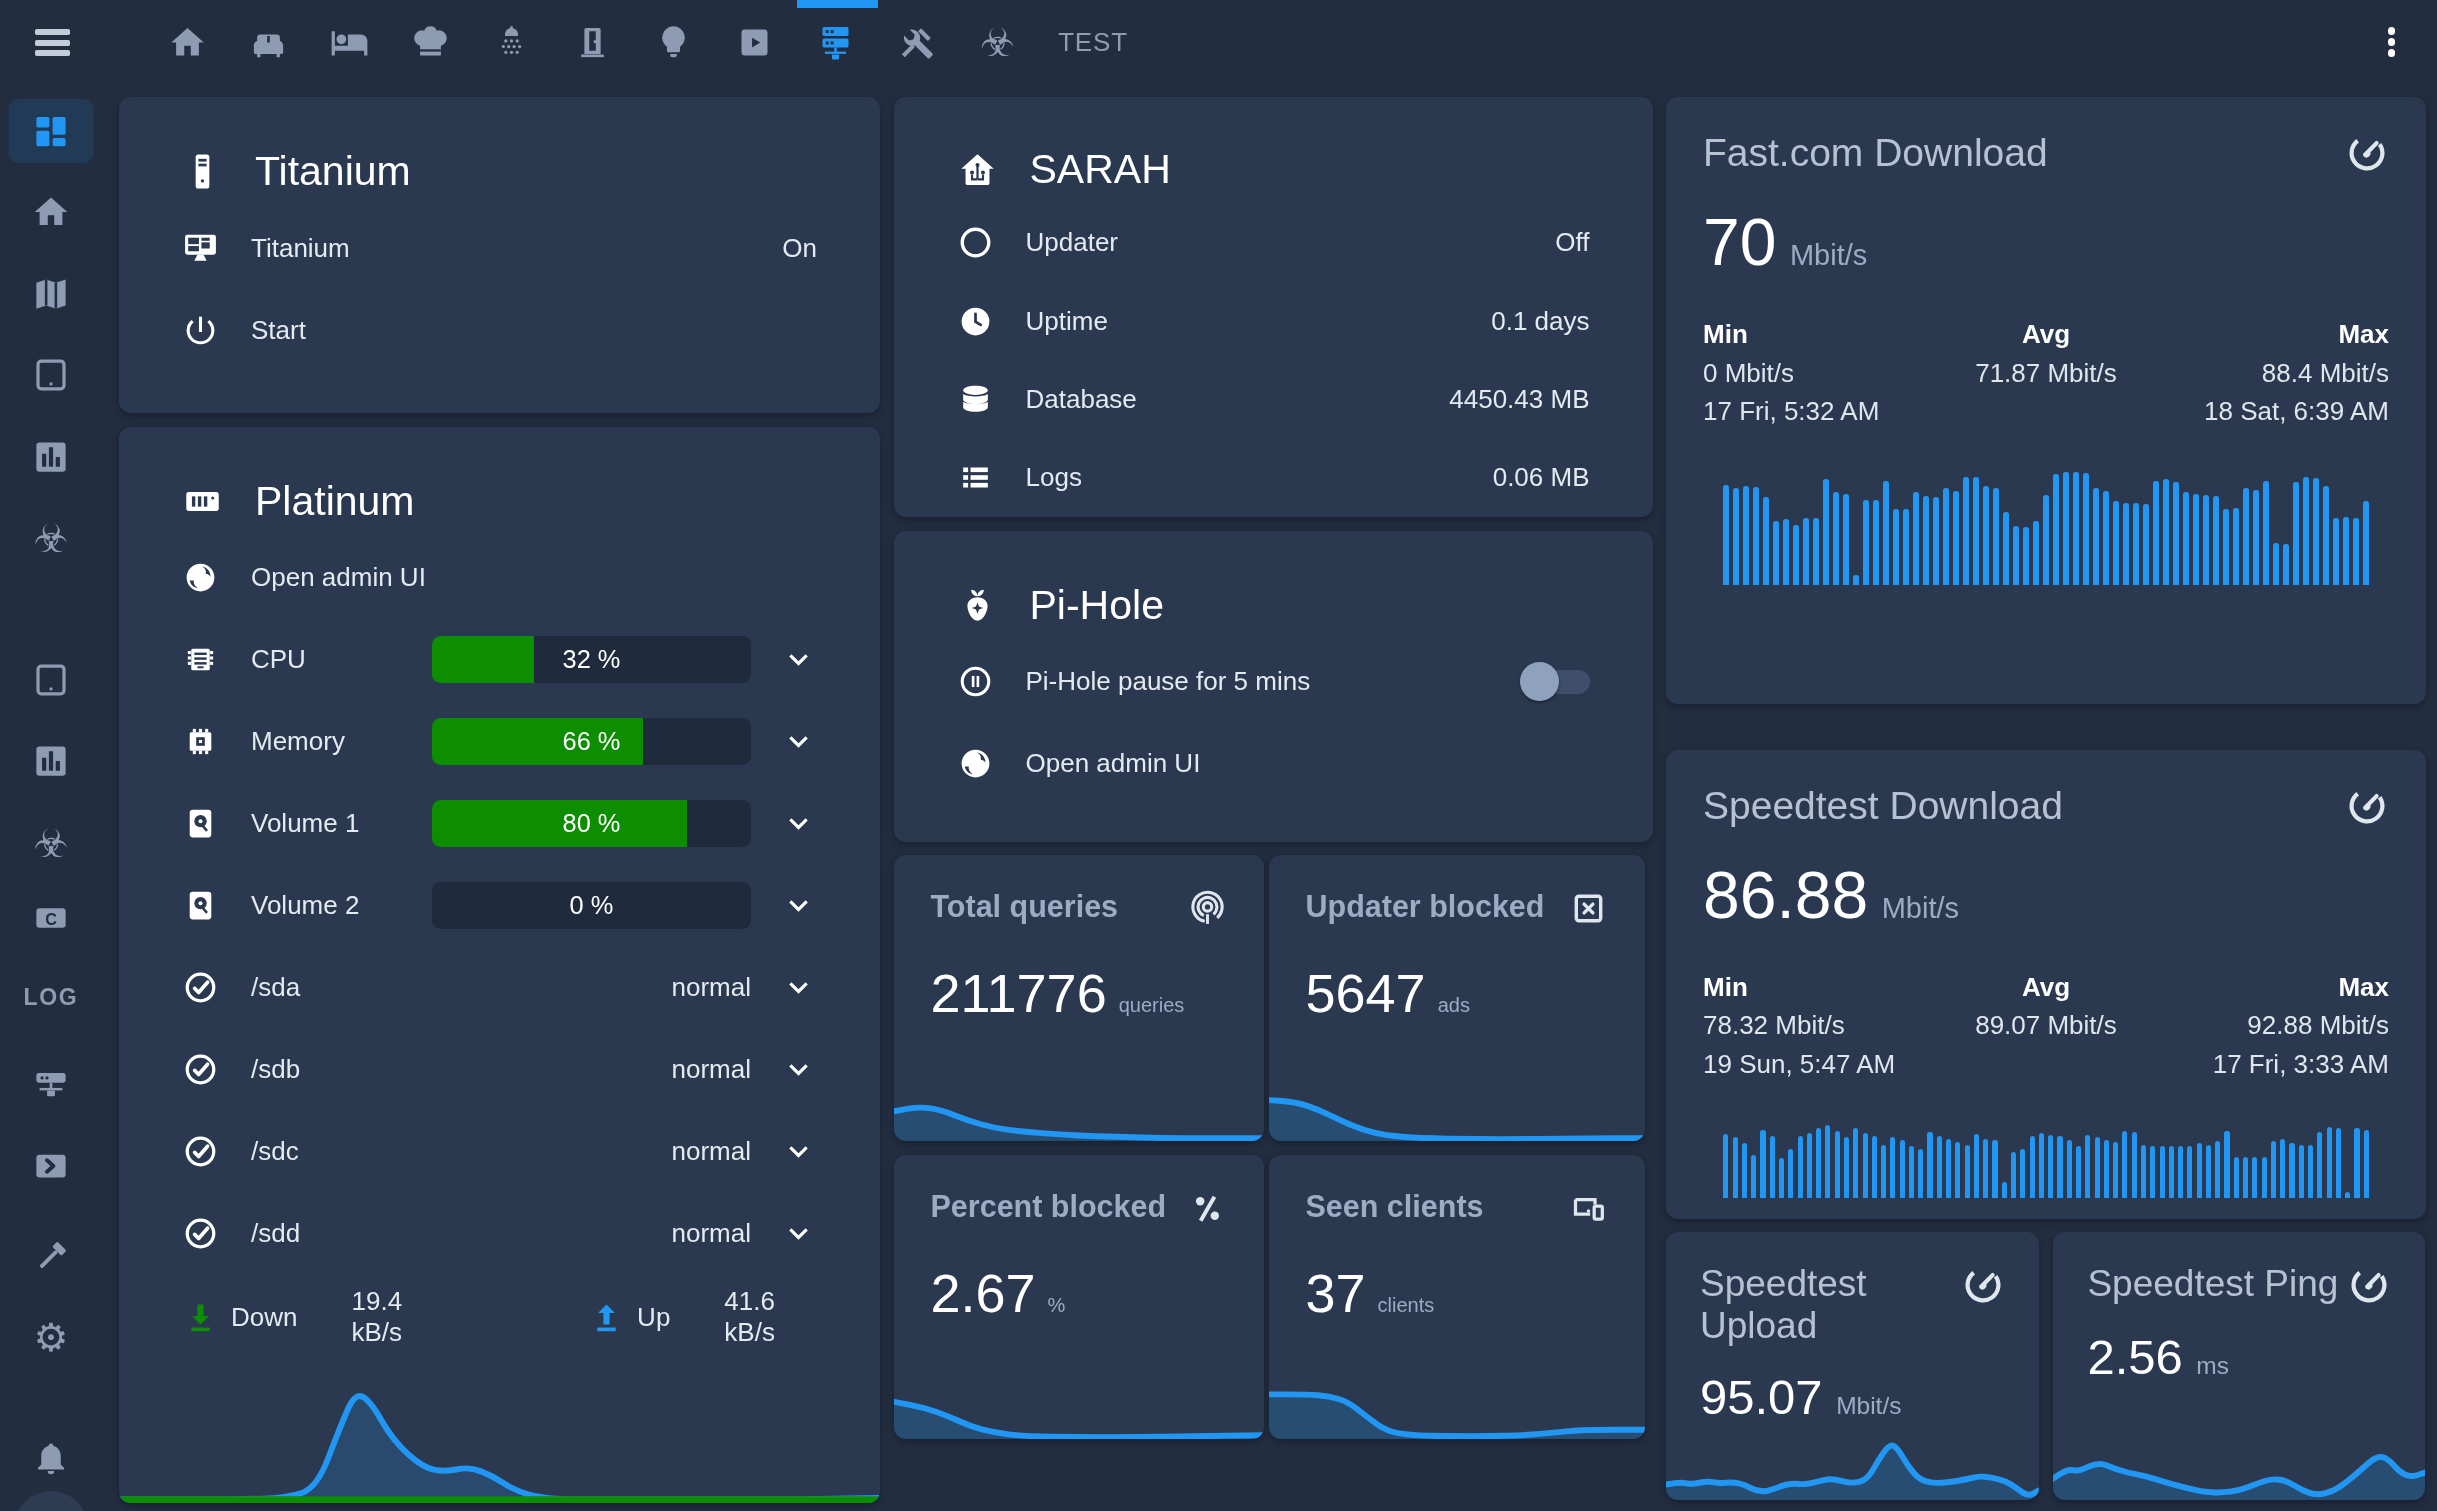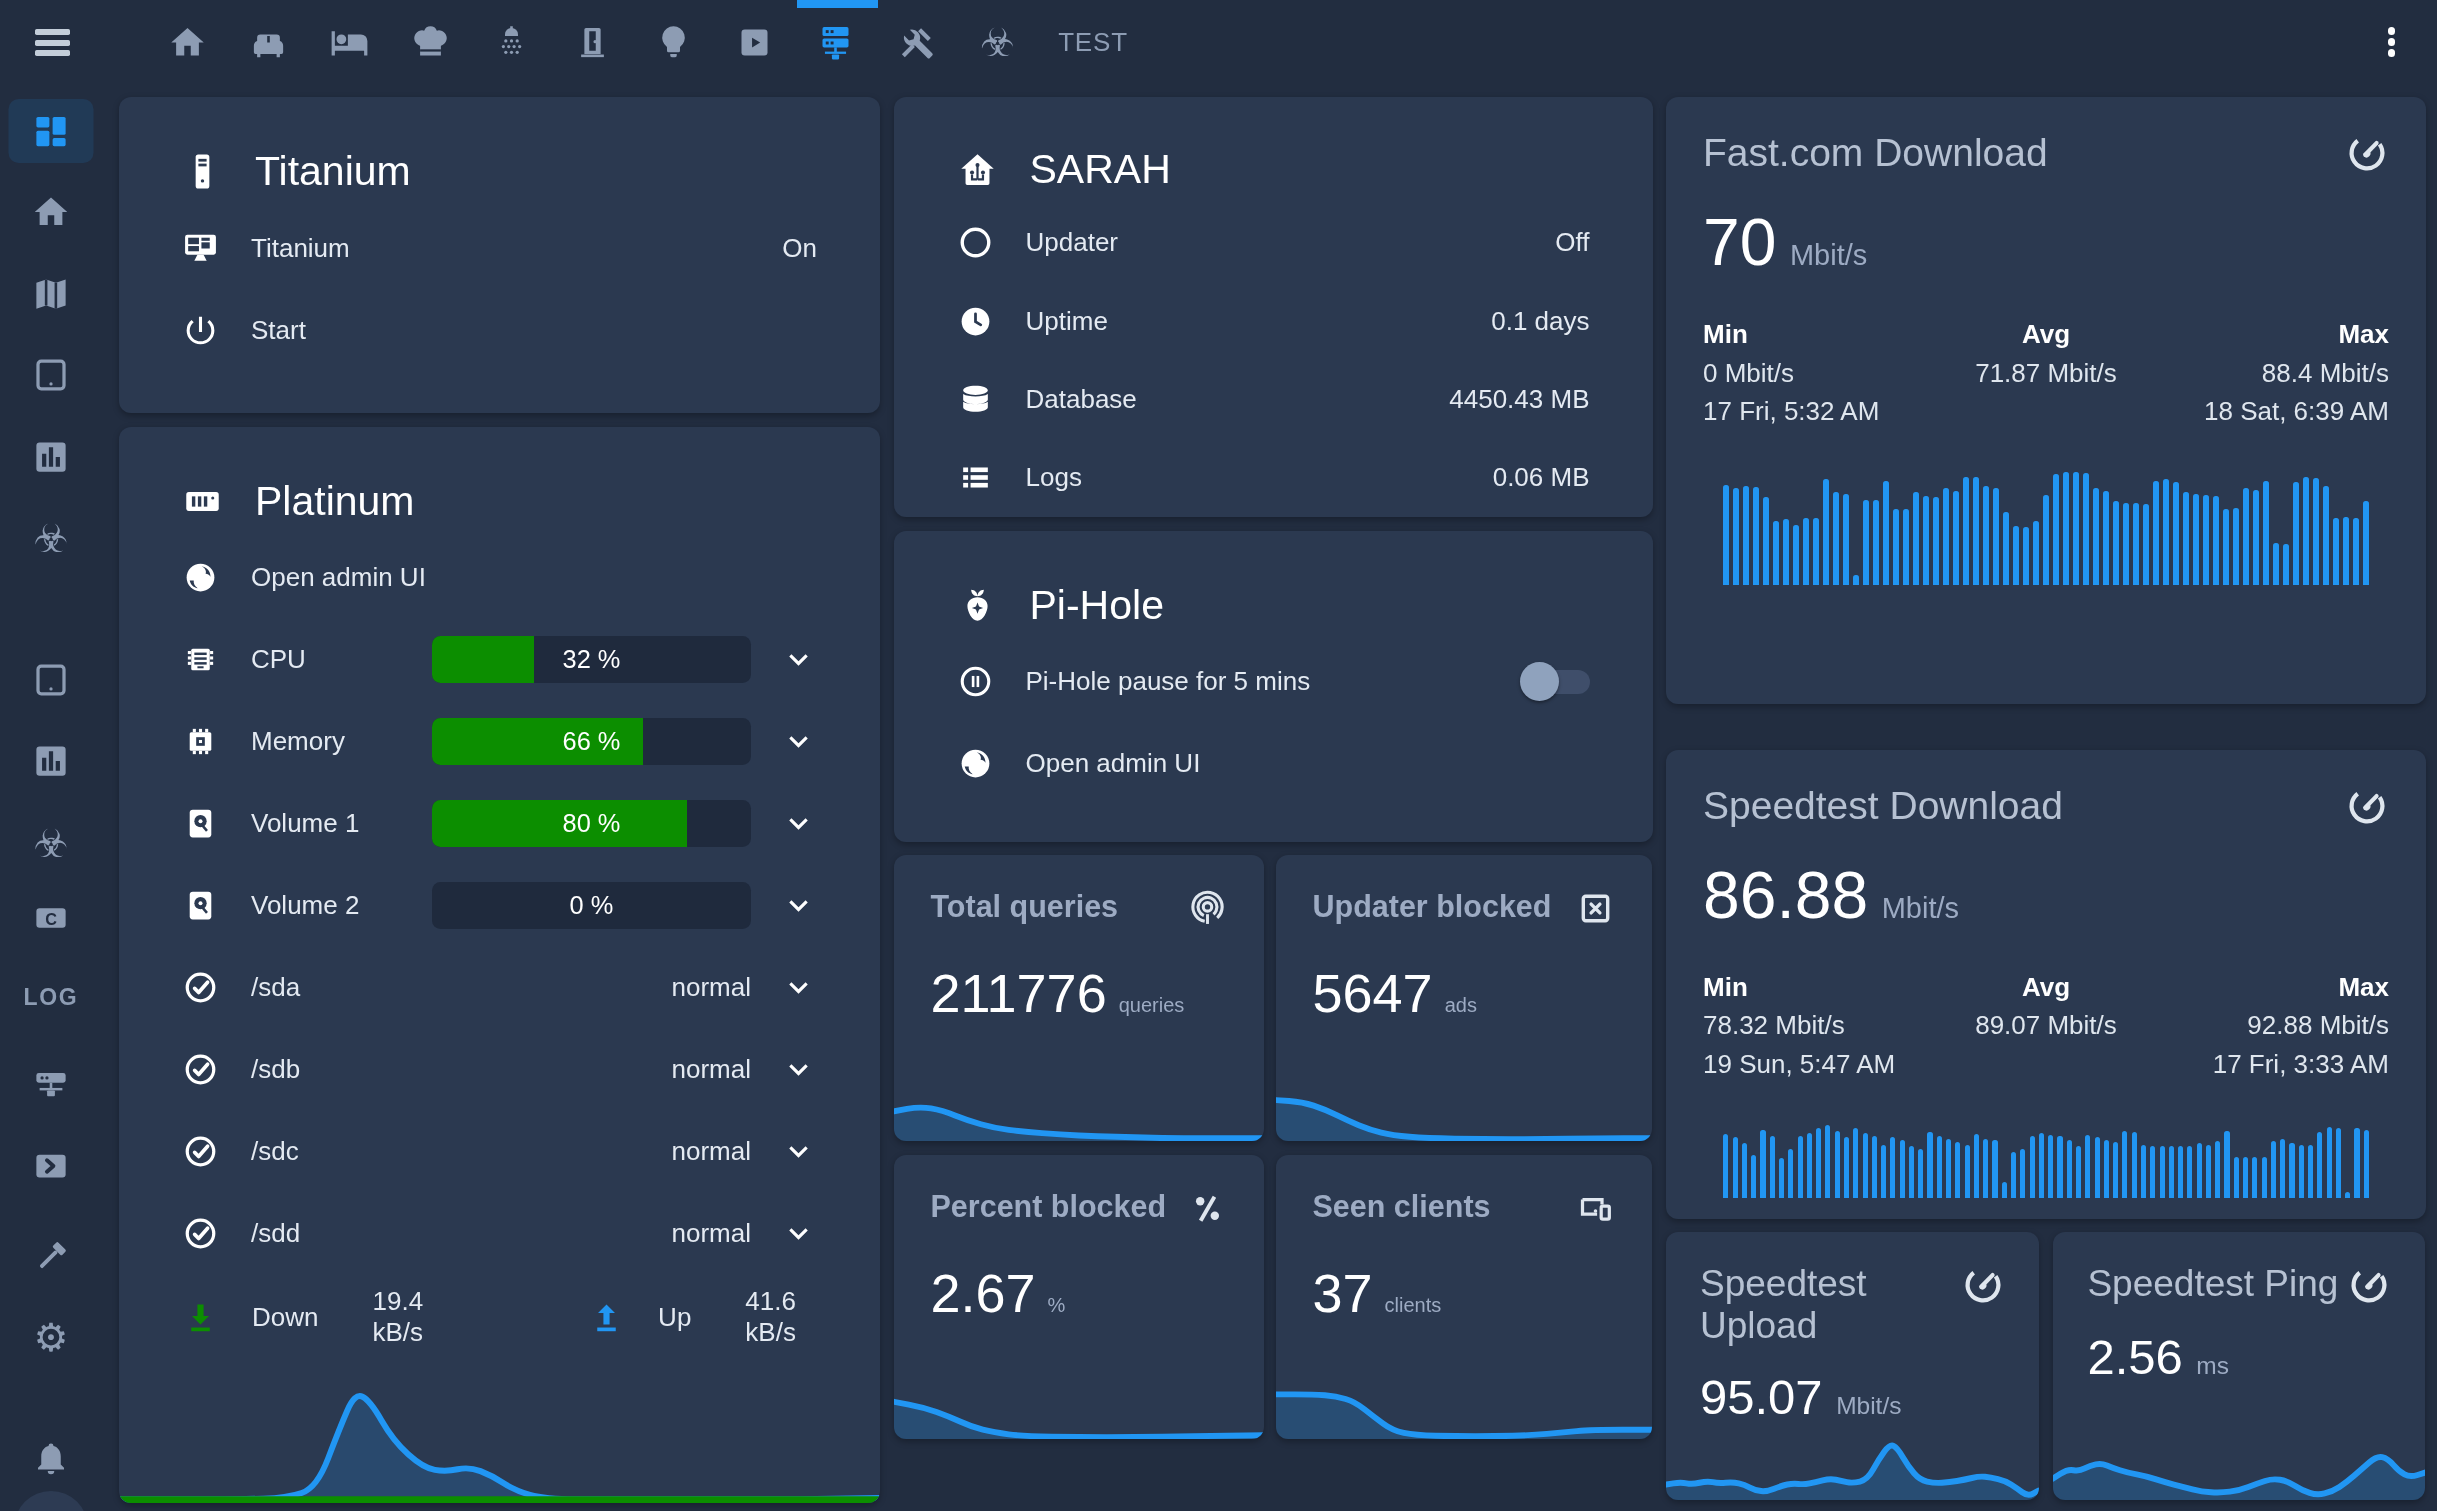--- a/index.html
+++ b/index.html
@@ -44,28 +44,28 @@
   .row .i{color:#fff;}
   .rlabel{margin-left:32px;font-size:26px;color:var(--soft);}
   .rvalue{margin-left:auto;font-size:26px;color:var(--soft);}
   .chev{width:37px;height:37px;margin-left:29px;color:#fff;flex:none;}
   
   .meter{margin-left:auto;width:319px;height:47px;background:var(--track);border-radius:8.5px;position:relative;display:flex;align-items:center;justify-content:center;overflow:hidden;}
   .meter-fill{position:absolute;left:0;top:0;bottom:0;background:var(--green);}
   .meter-label{position:relative;font-size:25.4px;color:#fff;}
   
   .net-row{display:flex;align-items:center;height:85px;padding:0 63px;}
-  .net-row .nlabel{font-size:26px;color:var(--soft);margin-left:33px;}
+  .net-row .nlabel{font-size:26px;color:var(--soft);margin-left:12px;}
   .net-row .nvalue{font-size:26px;color:var(--soft);margin-left:54px;}
   .pnet-chart{height:125px;width:100%;margin-top:auto;}
   
   .toggle{margin-left:auto;width:64px;height:24px;border-radius:12px;background:#3f4e6a;position:relative;border:0;cursor:pointer;flex:none;}
   .toggle .knob{position:absolute;left:-5.1px;top:-7.6px;width:39px;height:39px;border-radius:50%;background:#8fa2bd;box-shadow:0 1.7px 3.4px rgba(0,0,0,.4);}
   
-  .stats-grid{display:grid;grid-template-columns:370px 376px;gap:12px;}
+  .stats-grid{display:grid;grid-template-columns:370px 376px;gap:5px;}
   .stat{height:286px;padding:34px 37px 0 37px;}
   .stat .t-row{display:flex;align-items:flex-start;justify-content:space-between;}
   .stat .t-row h3{font-size:30.5px;font-weight:600;color:var(--muted);}
   .stat .t-row .i{color:#dfe6ee;width:39px;height:39px;}
   .stat .v-row{margin-top:34px;display:flex;align-items:baseline;gap:12px;}
   .stat .big{font-size:54px;font-weight:400;color:#fff;}
   .stat .unit{font-size:20px;color:var(--muted);}
   .spark{position:absolute;left:0;right:0;bottom:0;height:93px;}
   
   .speed{padding:34px 37px 0 37px;}

